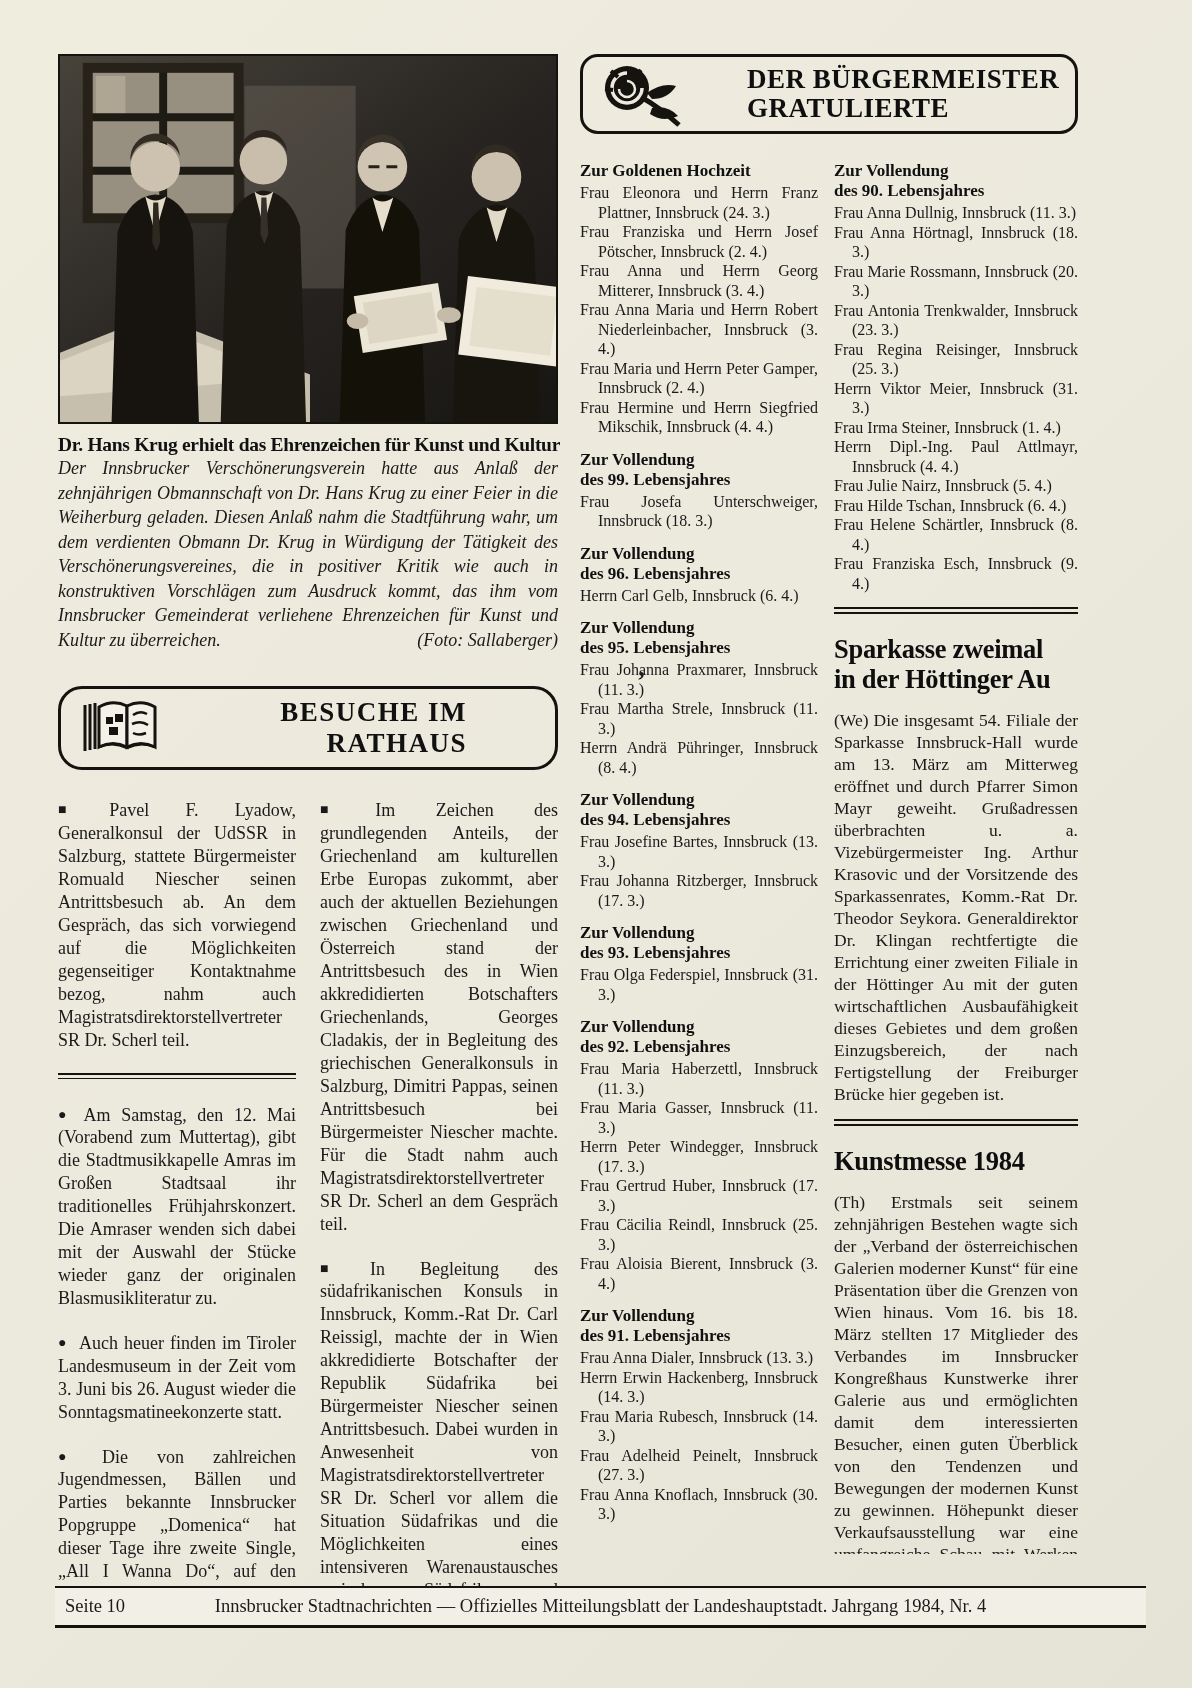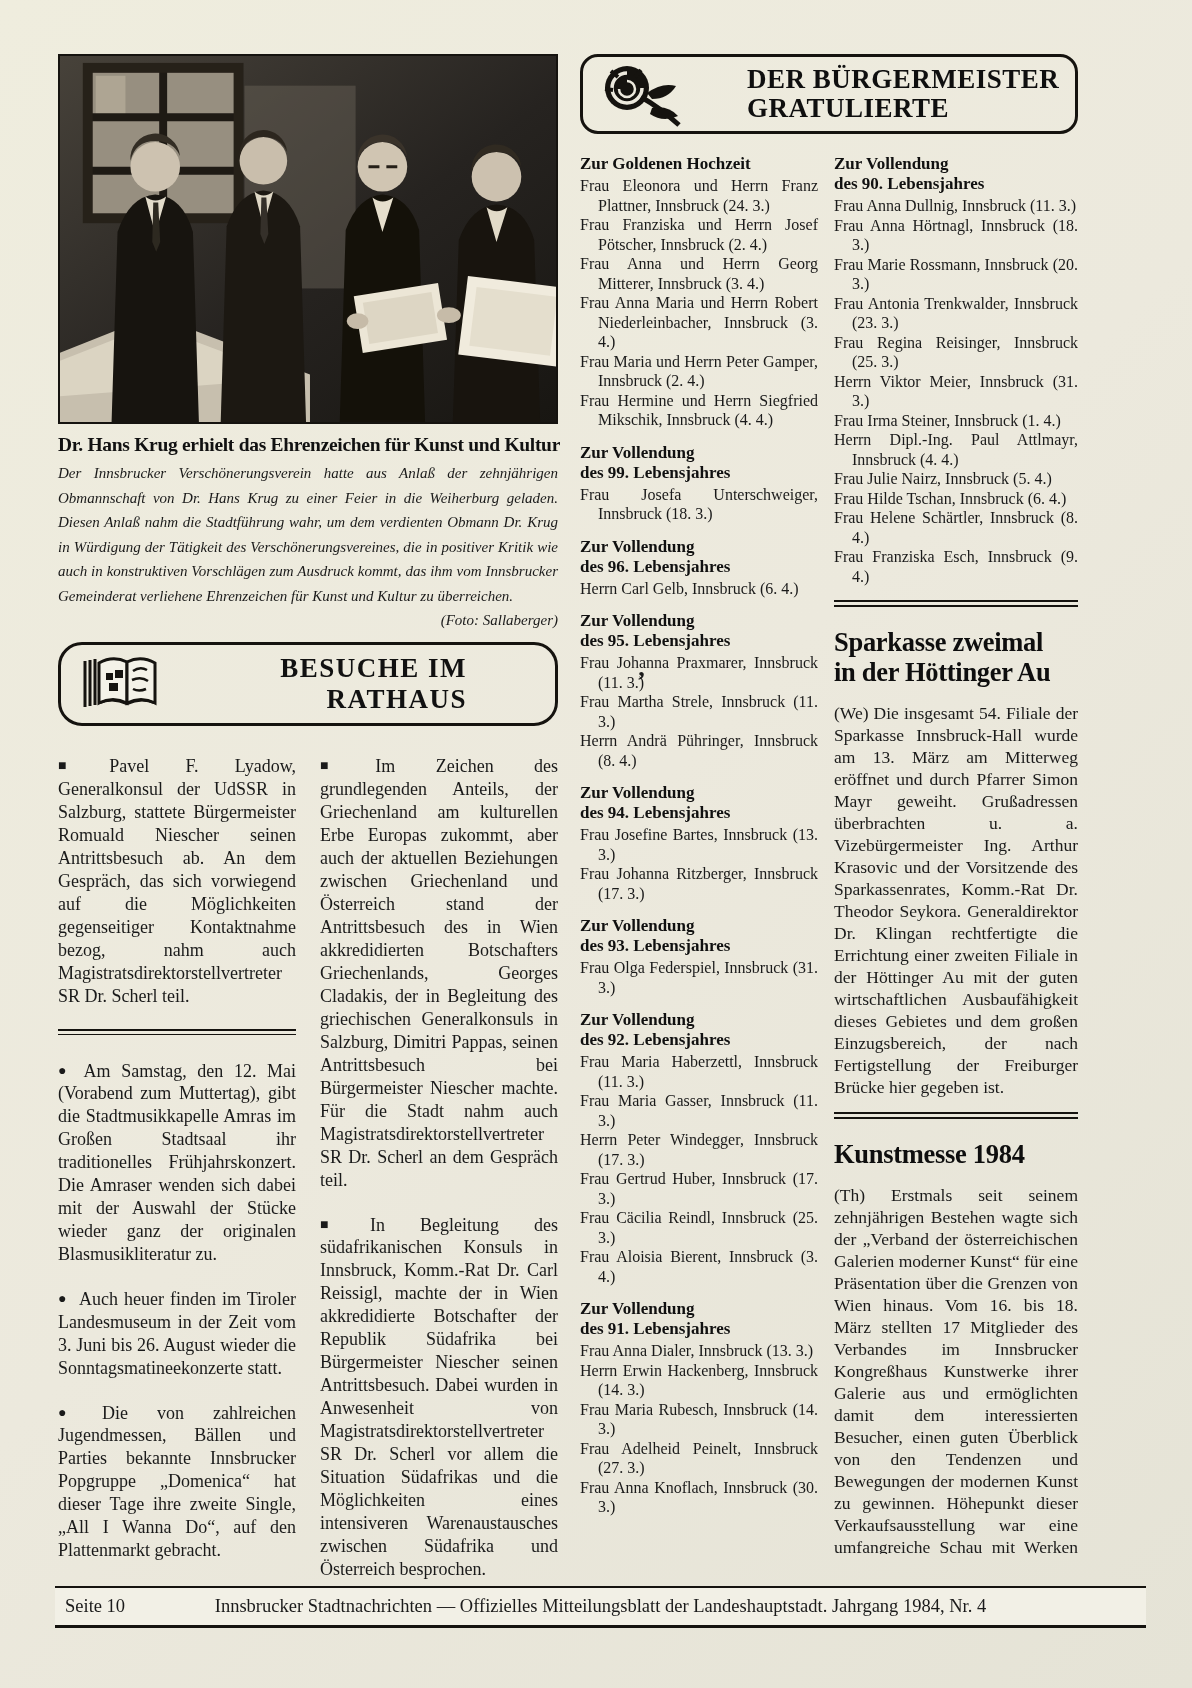--- a/index.html
+++ b/index.html
@@ -20,22 +20,22 @@
     display:grid; grid-template-columns:500px 498px; column-gap:22px;
   }
   
   .photo-frame { width:500px; height:370px; border:2px solid #15130f; background:#25221d; }
   .photo-frame svg { display:block; width:100%; height:100%; }
   .photo-headline {
     font-size:19.5px; font-weight:bold; margin-top:10px;
     letter-spacing:-0.3px; white-space:nowrap; color:#111;
   }
   .photo-caption {
-    font-style:italic; font-size:15px; line-height:24.5px;
-    text-align:justify; margin-top:5px;
+    font-style:italic; font-size:18px; line-height:24.5px;
+    text-align:justify; 
   }
   .cap-credit { float:right; font-style:italic; }
   .besuche-banner {
     margin-top:34px; height:84px;
     border:3px solid #15130f; border-radius:24px;
     display:flex; align-items:center; padding:0 18px;
   }
   .book-icon svg { display:block; width:96px; height:66px; }
   .banner-title {
     flex:1; text-align:right; font-weight:bold;
@@ -60,21 +60,21 @@
   .rose svg { display:block; width:104px; height:66px; }
   .grat-title {
     font-size:27px; line-height:29px; font-weight:bold;
     letter-spacing:0.5px; white-space:pre-line; margin-left:46px; color:#0f0f0f;
   }
   .grat-cols {
     margin-top:20px; display:grid;
     grid-template-columns:238px 244px; column-gap:16px;
     height:1400px; overflow:hidden;
   }
-  .grat-section { margin-bottom:13px; }
+  .grat-section { margin-bottom:13px;margin-top:7px; }
   .grat-heading {
     font-size:17px; font-weight:bold; line-height:20px;
     white-space:pre-line; margin-bottom:2px; color:#101010;
   }
   .entry {
     font-size:16px; line-height:19.5px; text-align:justify;
     padding-left:18px; text-indent:-18px;
   }
   .double-rule {
     height:7px; border-top:2px solid #15130f; border-bottom:2px solid #15130f;

